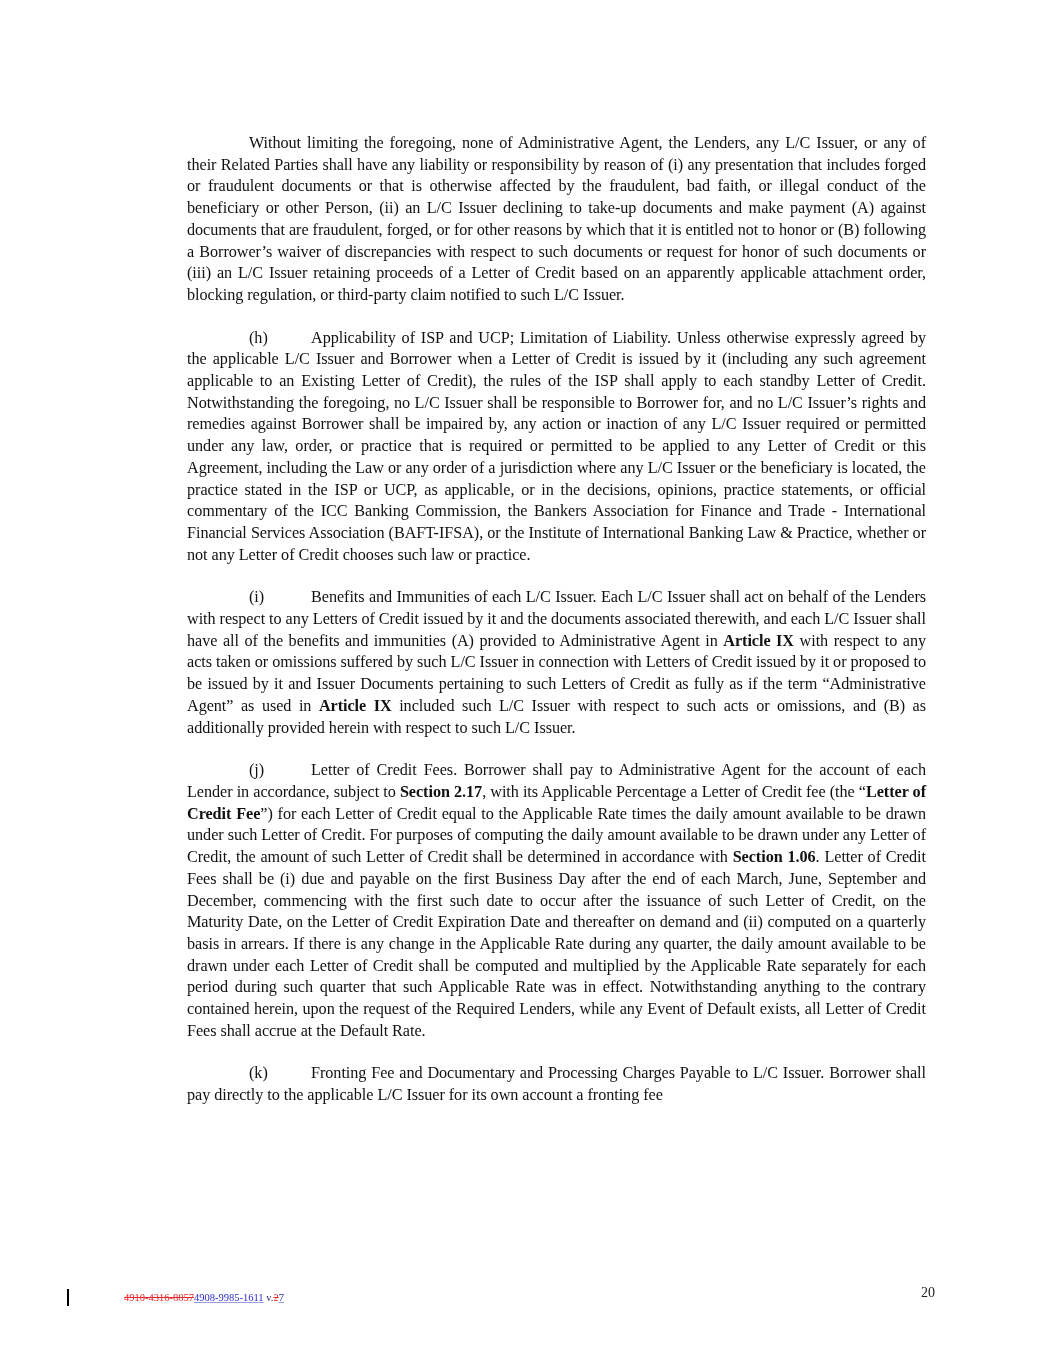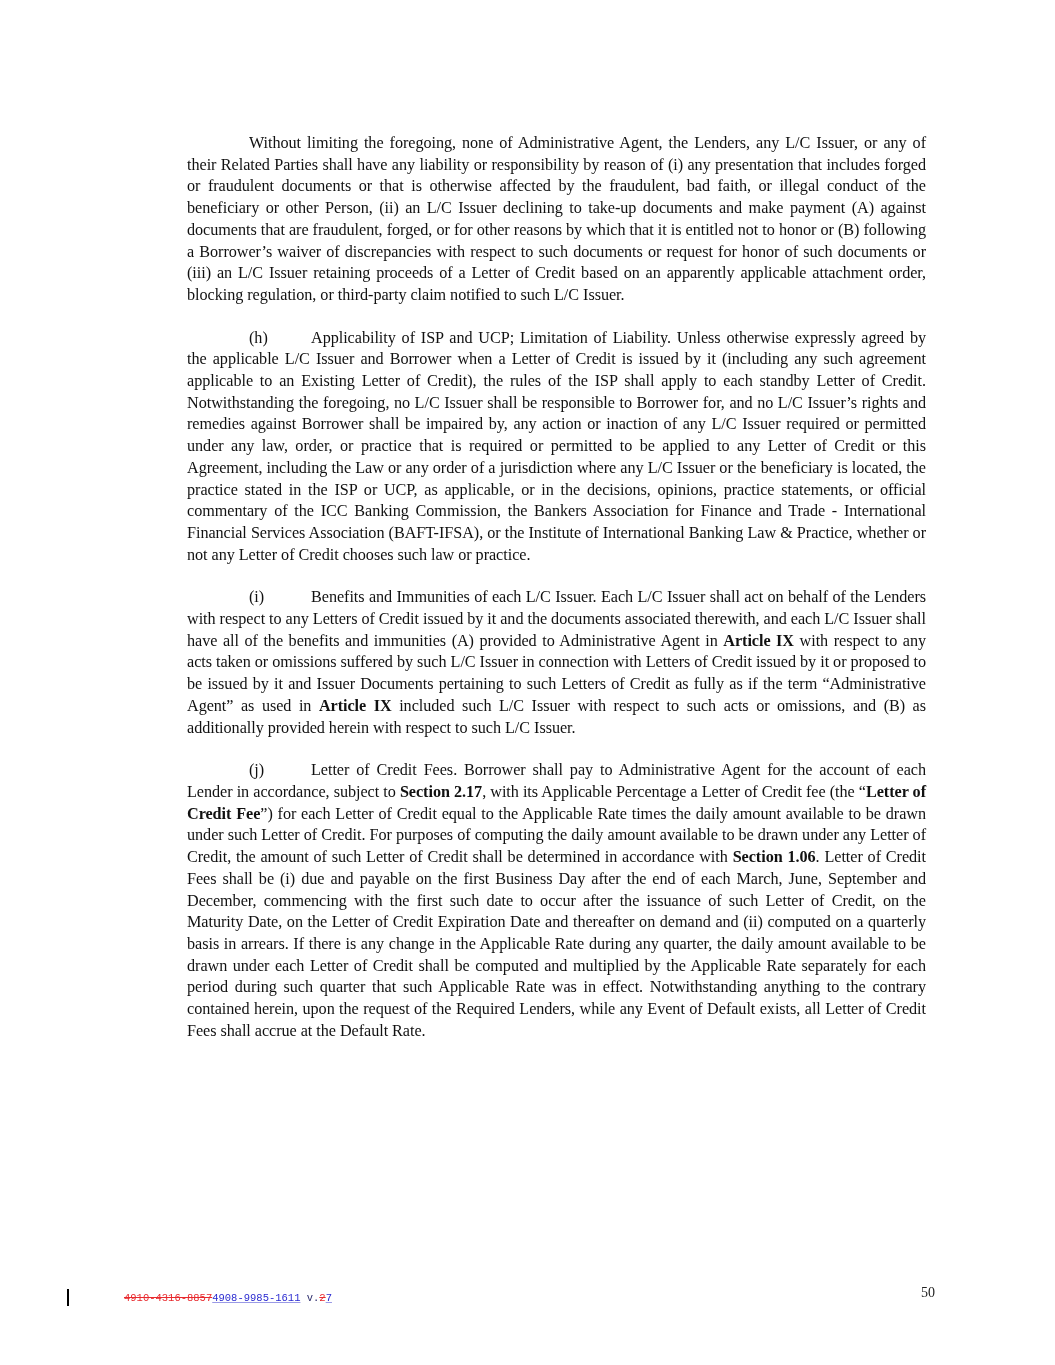--- a/index.html
+++ b/index.html
@@ -43,21 +43,21 @@
       top: 1289px;
       width: 2px;
       height: 17px;
       background: #000000;
     }
     .footer-id {
       position: absolute;
       left: 124px;
       top: 1292px;
       font-size: 10.5px;
-      font-family: Liberation Mono, monospace;
+      font-family: Liberation Serif, serif;
       white-space: nowrap;
     }
     .footer-id .del {
       color: #e8282c;
       text-decoration: line-through;
     }
     .footer-id .ins {
       color: #2a2ad0;
       text-decoration: underline;
       text-decoration-color: #9a9ae6;
@@ -86,22 +86,25 @@
   </p>
 
   <p class="para">
     <span class="marker">(i)</span><b>Benefits and Immunities of each L/C Issuer</b><span>. Each L/C Issuer shall act on behalf of the Lenders with respect to any Letters of Credit issued by it and the documents associated therewith, and each L/C Issuer shall have all of the benefits and immunities (A) provided to Administrative Agent in </span><span class="bi">Article IX</span><span> with respect to any acts taken or omissions suffered by such L/C Issuer in connection with Letters of Credit issued by it or proposed to be issued by it and Issuer Documents pertaining to such Letters of Credit as fully as if the term “</span><span class="it">Administrative Agent</span><span>” as used in </span><span class="bi">Article IX</span><span> included such L/C Issuer with respect to such acts or omissions, and (B) as additionally provided herein with respect to such L/C Issuer.</span>
   </p>
 
   <p class="para">
     <span class="marker">(j)</span><b>Letter of Credit Fees</b><span>. Borrower shall pay to Administrative Agent for the account of each Lender in accordance, subject to </span><span class="bi">Section 2.17</span><span>, with its Applicable Percentage a Letter of Credit fee (the “</span><span class="bi">Letter of Credit Fee</span><span>”) for each Letter of Credit equal to the Applicable Rate times the daily amount available to be drawn under such Letter of Credit. For purposes of computing the daily amount available to be drawn under any Letter of Credit, the amount of such Letter of Credit shall be determined in accordance with </span><span class="bi">Section 1.06</span><span>. Letter of Credit Fees shall be (i) due and payable on the first Business Day after the end of each March, June, September and December, commencing with the first such date to occur after the issuance of such Letter of Credit, on the Maturity Date, on the Letter of Credit Expiration Date and thereafter on demand and (ii) computed on a quarterly basis in arrears. If there is any change in the Applicable Rate during any quarter, the daily amount available to be drawn under each Letter of Credit shall be computed and multiplied by the Applicable Rate separately for each period during such quarter that such Applicable Rate was in effect. Notwithstanding anything to the contrary contained herein, upon the request of the Required Lenders, while any Event of Default exists, all Letter of Credit Fees shall accrue at the Default Rate.</span>
   </p>
 
+  <p class="para">
+    <span class="marker">(k)</span><b>Fronting Fee and Documentary and Processing Charges Payable to L/C Issuer</b><span>. Borrower shall pay directly to the applicable L/C Issuer for its own account a fronting fee</span>
+  </p>
 
 </div>
 
 <div class="footer-bar"></div>
 
 <div class="footer-id">
   <span class="del">4910-4316-8857</span><span class="ins">4908-9985-1611</span><span class="plain"> v.</span><span class="del">2</span><span class="ins">7</span>
 </div>
 
-<div class="page-number">50</div>
+<div class="page-number">20</div>
 
 </body></html>

